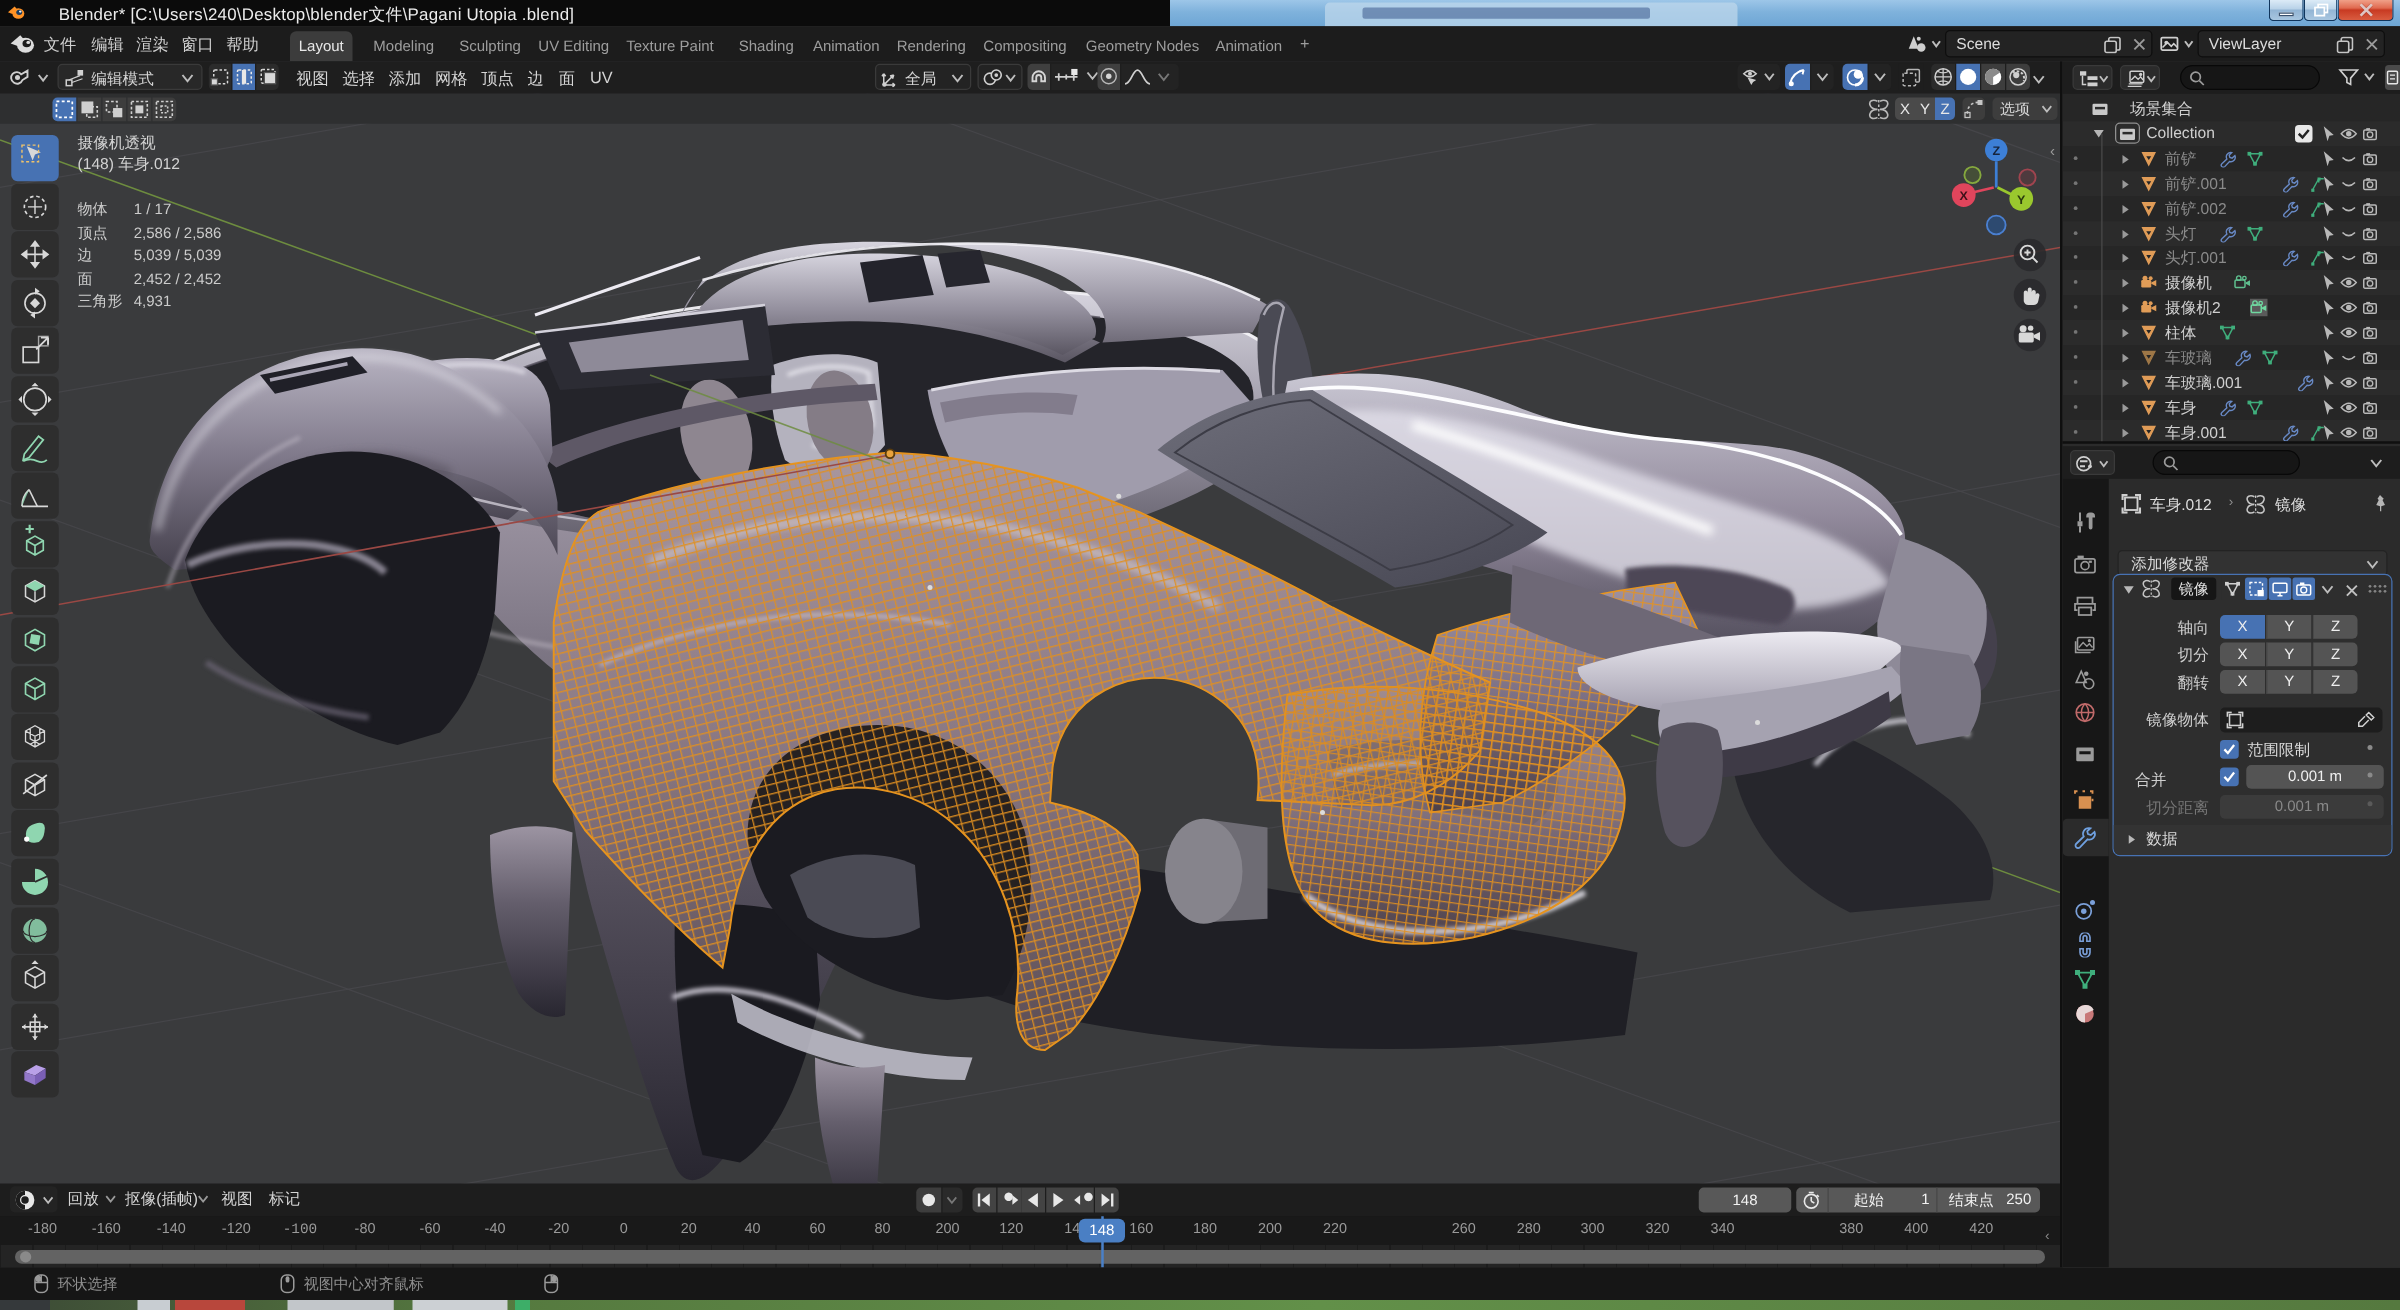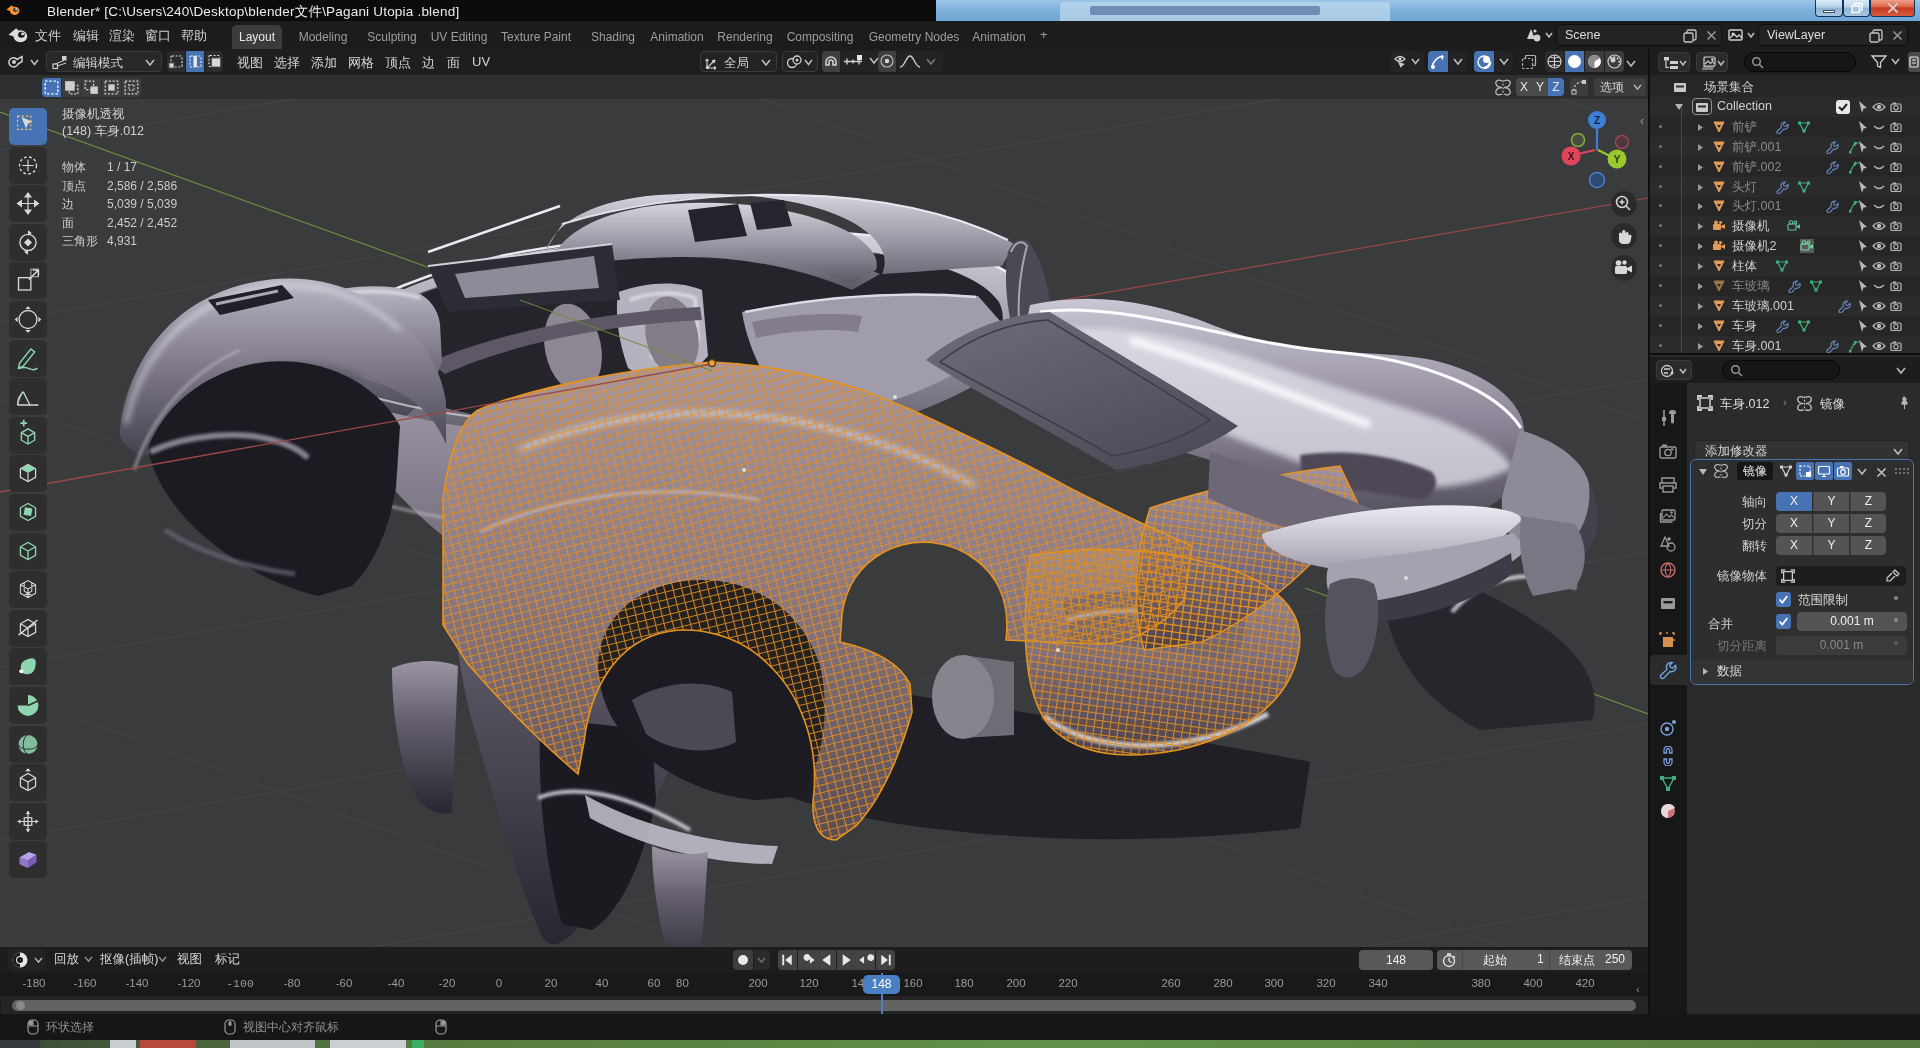--- a/index.html
+++ b/index.html
@@ -723,21 +723,21 @@
         <div class="abs" style="left:159px;top:4px;width:60px;text-align:center;">-120</div>
         <div class="abs" style="left:210px;top:4px;width:60px;text-align:center;font-family:Liberation Mono, monospace;">-100</div>
         <div class="abs" style="left:262px;top:4px;width:60px;text-align:center;">-80</div>
         <div class="abs" style="left:314px;top:4px;width:60px;text-align:center;">-60</div>
         <div class="abs" style="left:366px;top:4px;width:60px;text-align:center;">-40</div>
         <div class="abs" style="left:417px;top:4px;width:60px;text-align:center;">-20</div>
         <div class="abs" style="left:469px;top:4px;width:60px;text-align:center;">0</div>
         <div class="abs" style="left:521px;top:4px;width:60px;text-align:center;">20</div>
         <div class="abs" style="left:572px;top:4px;width:60px;text-align:center;">40</div>
         <div class="abs" style="left:624px;top:4px;width:60px;text-align:center;">60</div>
-        <div class="abs" style="left:676px;top:4px;width:60px;">80</div>
+        <div class="abs" style="left:676px;top:4px;width:60px;text-align:center;">80</div>
         <div class="abs" style="left:728px;top:4px;width:60px;text-align:center;">200</div>
         <div class="abs" style="left:779px;top:4px;width:60px;text-align:center;">120</div>
         <div class="abs" style="left:831px;top:4px;width:60px;text-align:center;">140</div>
         <div class="abs" style="left:883px;top:4px;width:60px;text-align:center;">160</div>
         <div class="abs" style="left:934px;top:4px;width:60px;text-align:center;">180</div>
         <div class="abs" style="left:986px;top:4px;width:60px;text-align:center;">200</div>
         <div class="abs" style="left:1038px;top:4px;width:60px;text-align:center;">220</div>
         <div class="abs" style="left:1089px;top:4px;width:60px;text-align:left;margin-top:20px;">240</div>
         <div class="abs" style="left:1141px;top:4px;width:60px;text-align:center;">260</div>
         <div class="abs" style="left:1193px;top:4px;width:60px;text-align:center;">280</div>

